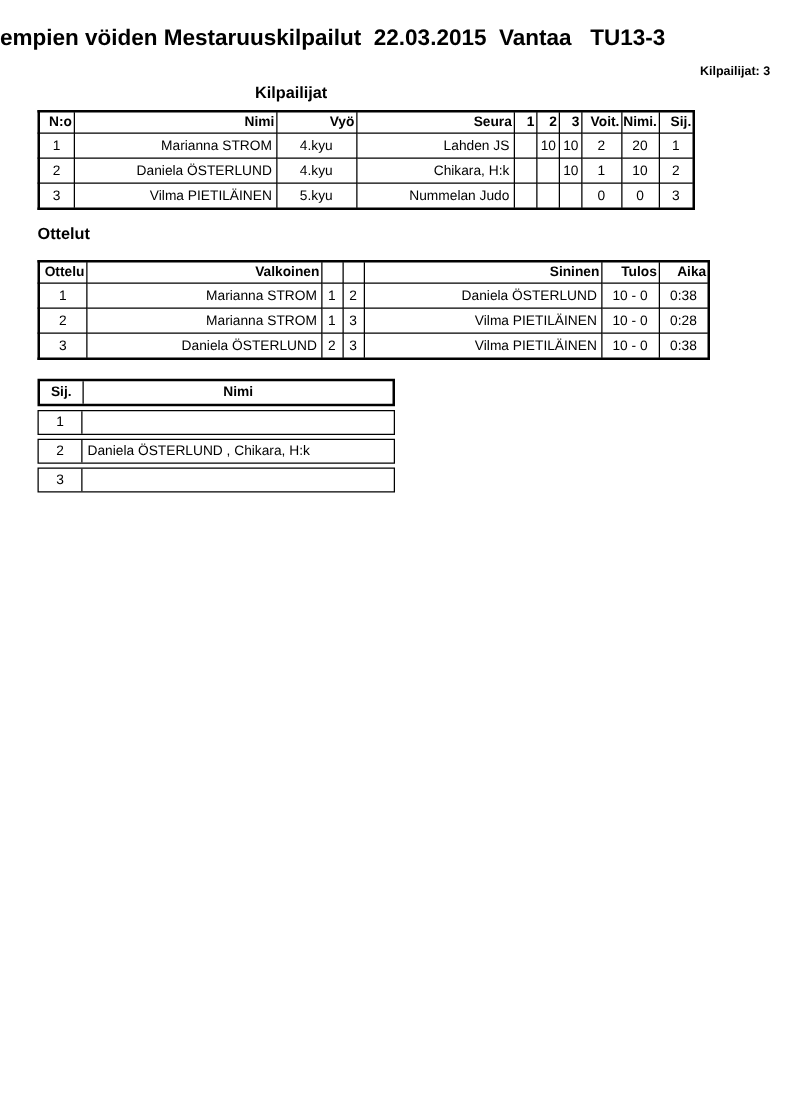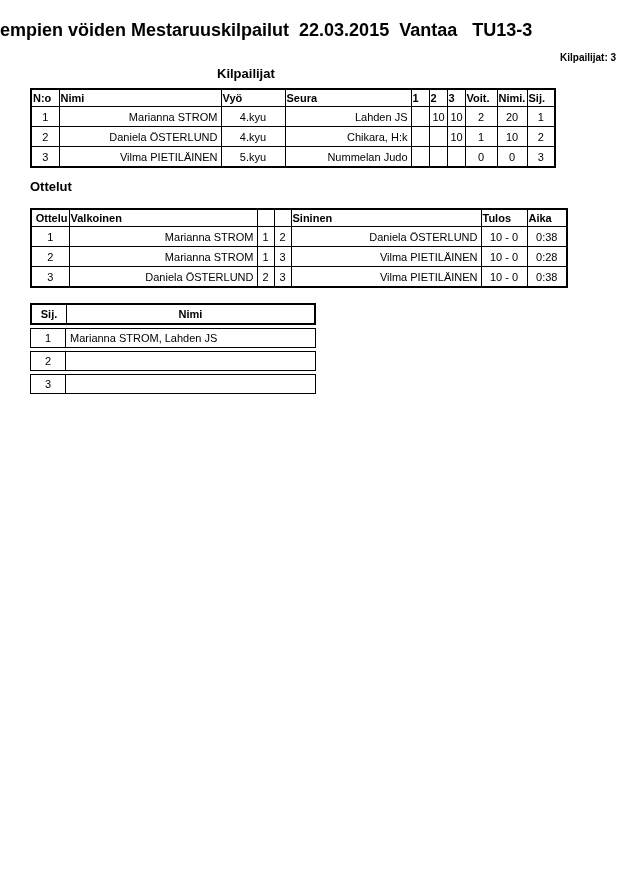--- a/index.html
+++ b/index.html
@@ -13,39 +13,39 @@
 
   .title {
     position: absolute; top: 20px; left: -5px;
     font-size: 18px; font-weight: bold; white-space: pre; color: #000;
   }
   .count {
     position: absolute; top: 52px; left: 538px;
     font-size: 10px; font-weight: bold; padding-left: 22px;
   }
   .sec-heading { position: absolute; font-size: 13px; font-weight: bold; }
-  #h-kilpailijat { top: 66px; left: 204px; margin-left: 13px; }
+  #h-kilpailijat { top: 66px; left: 204px; }
   #h-ottelut   { top: 179px; left: 30px; width: 536px; }
   #h-tulokset  { top: 286px; left: 30px; width: 286px; text-align: center; }
 
   table {
     position: absolute;
     border-collapse: collapse; table-layout: fixed;
     font-size: 11px; background: #fff;
     border: 2px solid #000;
   }
   #t-kilpailijat { left: 30px; top: 88px;  width: 524px; }
   #t-ottelut     { left: 30px; top: 208px; width: 536px; }
   th, td {
     border: 1px solid #000;
     padding: 0 3px; height: 19px;
     overflow: hidden; white-space: nowrap;
     font-weight: normal;
   }
-  thead th { font-weight: bold; height: 16px; text-align: left; padding: 0 1px; }
+  thead th { font-weight: bold; height: 16px; text-align: right; padding: 0 1px; }
   .al { text-align: right; }
   .ac { text-align: center; }
 
   
   .t3 { position: absolute; left: 30px; top: 303px; width: 286px; font-size: 11px; }
   .t3 .row { display: flex; border: 1px solid #000; height: 18px; background: #fff; }
   .t3 .row + .row { margin-top: 3px; }
   .t3 .hdr { border: 2px solid #000; font-weight: bold; }
   .t3 .cell { display: flex; align-items: center; overflow: hidden; white-space: nowrap; }
   .t3 .c-sij { width: 34px; flex: none; border-right: 1px solid #000; justify-content: center; }
@@ -184,23 +184,23 @@
   </table>
 
 
   <div class="t3">
     <div class="row hdr">
       <div class="cell c-sij">Sij.</div>
       <div class="cell c-nimi">Nimi</div>
     </div>
     <div class="row">
       <div class="cell c-sij">1</div>
-      <div class="cell c-nimi">Marianna STROM, Lahden JS</div>
     </div>
     <div class="row">
       <div class="cell c-sij">2</div>
+      <div class="cell c-nimi">Daniela ÖSTERLUND , Chikara, H:k</div>
     </div>
     <div class="row">
       <div class="cell c-sij">3</div>
     </div>
   </div>
 
 </div>
 
 </body></html>

